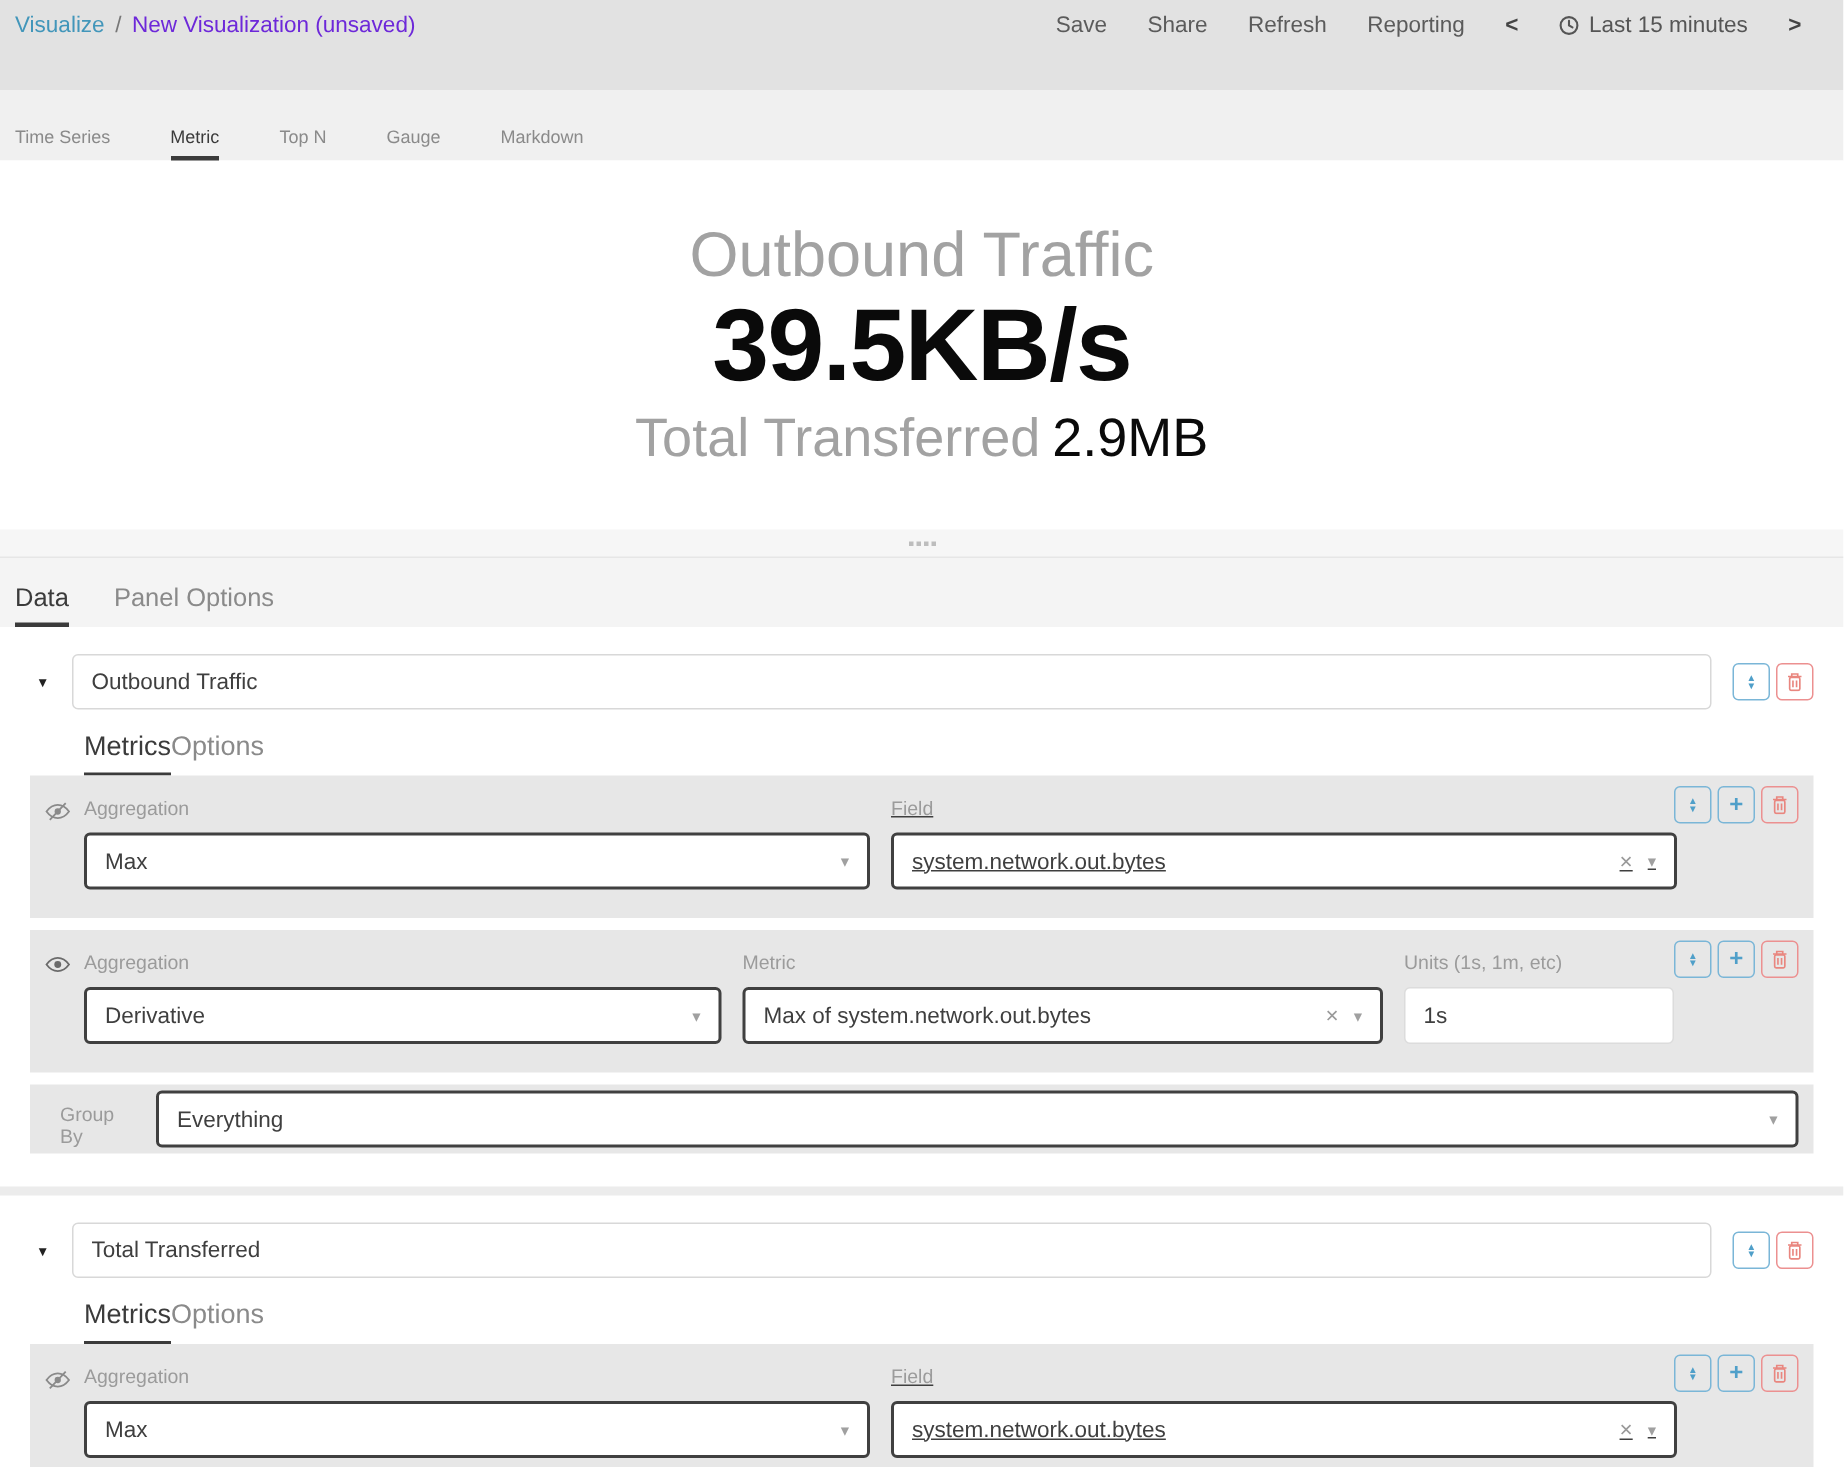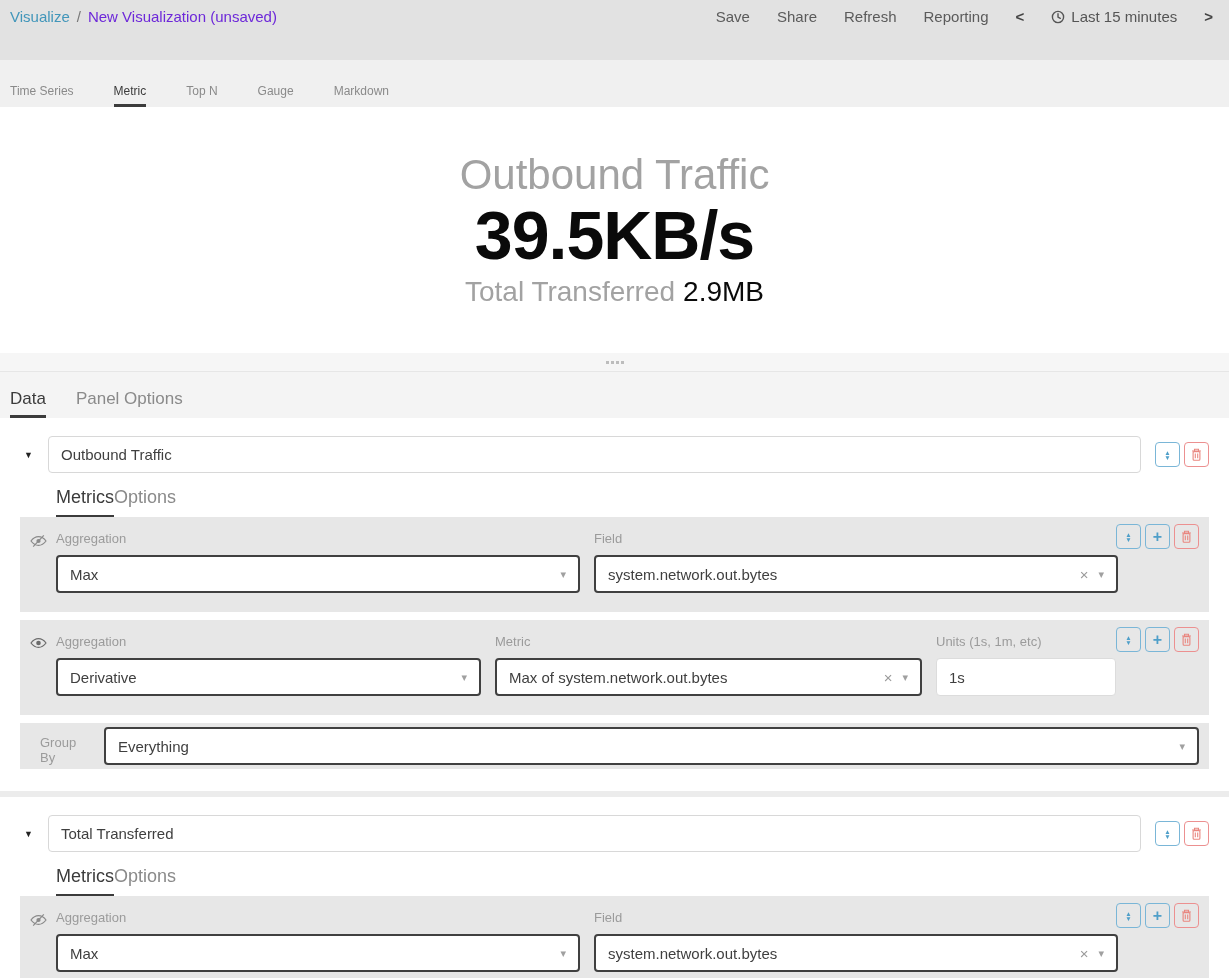--- a/index.html
+++ b/index.html
@@ -7,21 +7,21 @@
   body {
     font-family: "Liberation Sans", "DejaVu Sans", sans-serif;
     background: #ffffff; color: #3f3f3f;
     position: relative;
   }
 
   
   .app-header {
     height: 60px; background: #e2e2e2;
     display: flex; justify-content: space-between; align-items: flex-start;
-    padding: 8px 12px 0 10px; font-size: 15px; color: #555;
+    padding: 8px 24px 0 10px; font-size: 15px; color: #555;
   }
   .breadcrumb { display: flex; gap: 7px; align-items: center; }
   .breadcrumb .link { color: #4296ba; cursor: pointer; }
   .breadcrumb .sep { color: #777; }
   .breadcrumb .current { color: #6d28d9; }
   .top-menu { display: flex; align-items: center; gap: 27px; padding-right: 4px; }
   .top-menu .menu-item { color: #5b5b5b; cursor: pointer; }
   .chev { font-weight: 700; font-size: 15px; color: #444; cursor: pointer; }
   .timepicker { display: flex; align-items: center; gap: 6px; cursor: pointer; color: #555; }
 
@@ -34,21 +34,21 @@
   .viz-tab { padding-bottom: 9px; cursor: pointer; }
   .viz-tab.active { color: #3b3b3b; border-bottom: 3px solid #3b3b3b; padding-bottom: 6px; }
 
   
   .metric-panel {
     height: 246px; background: #fff;
     display: flex; flex-direction: column; align-items: center; justify-content: center;
   }
   .metric-title { font-size: 42px; color: #a2a2a2; line-height: 1.1; }
   .metric-value { font-size: 68px; font-weight: 700; color: #0a0a0a; line-height: 1.1; letter-spacing: -1px; }
-  .metric-secondary { font-size: 28px; margin-top: 4px; }
+  .metric-secondary { font-size: 36px; margin-top: 4px; }
   .metric-secondary .sec-label { color: #a2a2a2; }
   .metric-secondary .sec-value { color: #0a0a0a; margin-left: 8px; }
 
   
   .splitter {
     height: 19px; background: #f6f6f6; border-bottom: 1px solid #e6e6e6;
     display: flex; align-items: center; justify-content: center; cursor: row-resize;
   }
   .grip { display: flex; gap: 2px; }
   .grip i { width: 3px; height: 3px; background: #bdbdbd; display: block; }
@@ -106,21 +106,21 @@
   }
   .control .val { flex: 1; white-space: nowrap; overflow: hidden; }
   .caret-down { color: #a0a0a0; font-size: 11px; margin-left: 10px; }
   .combo-x { color: #9a9a9a; font-size: 15px; margin-left: 10px; cursor: pointer; }
   .text-input {
     height: 38px; background: #fff; border: 1px solid #dcdcdc; border-radius: 4px;
     padding: 0 12px; font-size: 15px; color: #3f3f3f; width: 100%; outline: none;
     font-family: "Liberation Sans", "DejaVu Sans", sans-serif;
   }
   .w-agg-a { width: 524px; }
-  .w-field { width: 524px; }
+  .w-field { width: 524px; text-decoration: underline; }
   .w-agg-b { width: 425px; }
   .w-metric { width: 427px; }
   .w-units { width: 180px; }
   .row-actions { position: absolute; top: 7px; right: 10px; display: flex; gap: 4px; }
 
   
   .groupby-row {
     background: #e7e7e7; display: flex; align-items: flex-end;
     padding: 4px 10px; height: 46px; margin-top: 8px;
   }

